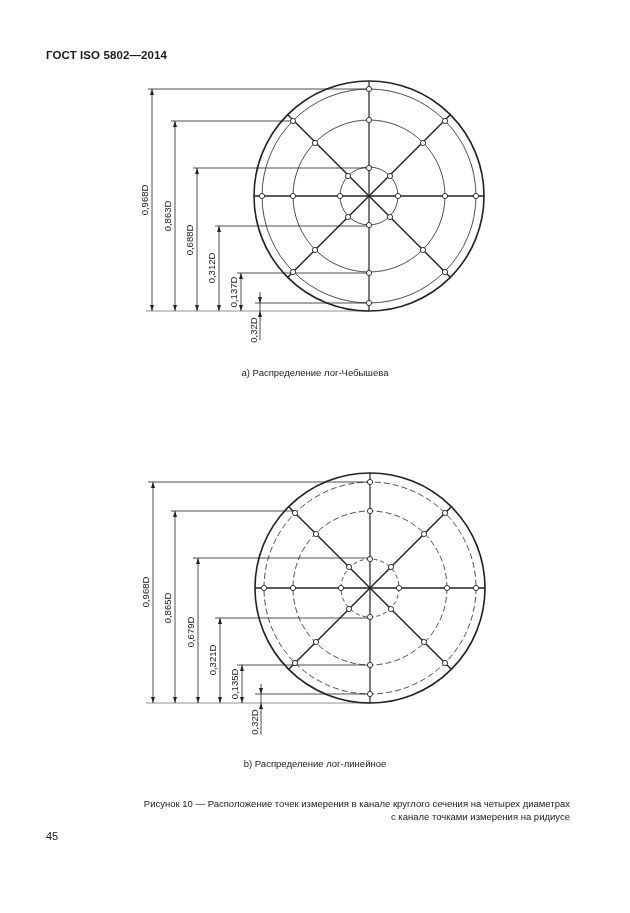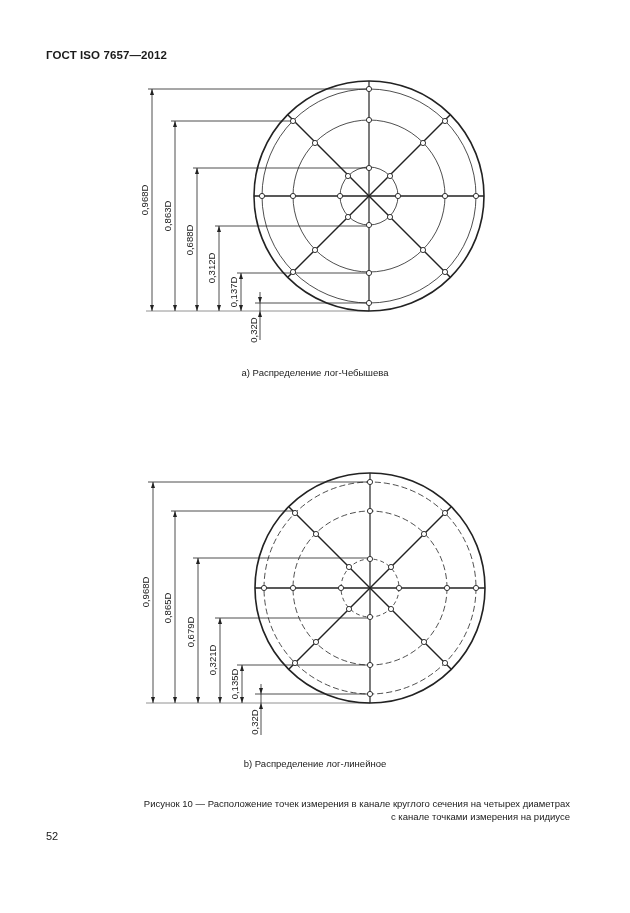--- a/index.html
+++ b/index.html
@@ -9,21 +9,21 @@
     .fig { position: absolute; left: 0; width: 630px; }
     .fig svg { position: absolute; left: 0; top: 0; }
     .caption { position: absolute; left: 0; width: 630px; text-align: center; font-size: 9.5px; }
     .main-caption { position: absolute; left: 60px; width: 510px; text-align: right; font-size: 9.5px; line-height: 13px; top: 797px; }
     .page-num { position: absolute; left: 46px; top: 830px; font-size: 11px; }
     .dim-label { font-family: "Liberation Sans", sans-serif; font-size: 9.5px; fill: #1a1a1a; }
   </style>
 </head>
 <body>
 
-<div class="header">ГОСТ ISO 7657—2012</div>
+<div class="header">ГОСТ ISO 5802—2014</div>
 
 <div class="fig" style="top:0;height:400px;text-decoration:underline;">
   <svg width="630" height="400" viewBox="0 0 630 400">
     <g stroke="#222" fill="none">
 
       <line x1="148" y1="89" x2="369" y2="89" stroke-width="0.8"></line>
       <line x1="171" y1="121" x2="292" y2="121" stroke-width="0.8"></line>
       <line x1="193" y1="168" x2="369" y2="168" stroke-width="0.8"></line>
       <line x1="215" y1="226" x2="369" y2="226" stroke-width="0.8"></line>
       <line x1="237" y1="273" x2="369" y2="273" stroke-width="0.8"></line>
@@ -171,13 +171,13 @@
     <text class="dim-label" transform="translate(258,722) rotate(-90)" text-anchor="middle">0,32D</text>
   </svg>
   <div class="caption" style="top:758px;">b) Распределение лог-линейное</div>
 </div>
 
 <div class="main-caption">
   <div>Рисунок 10 — Расположение точек измерения в канале круглого сечения на четырех диаметрах</div>
   <div>с канале точками измерения на ридиусе</div>
 </div>
 
-<div class="page-num">52</div>
+<div class="page-num">45</div>
 
 </body></html>

